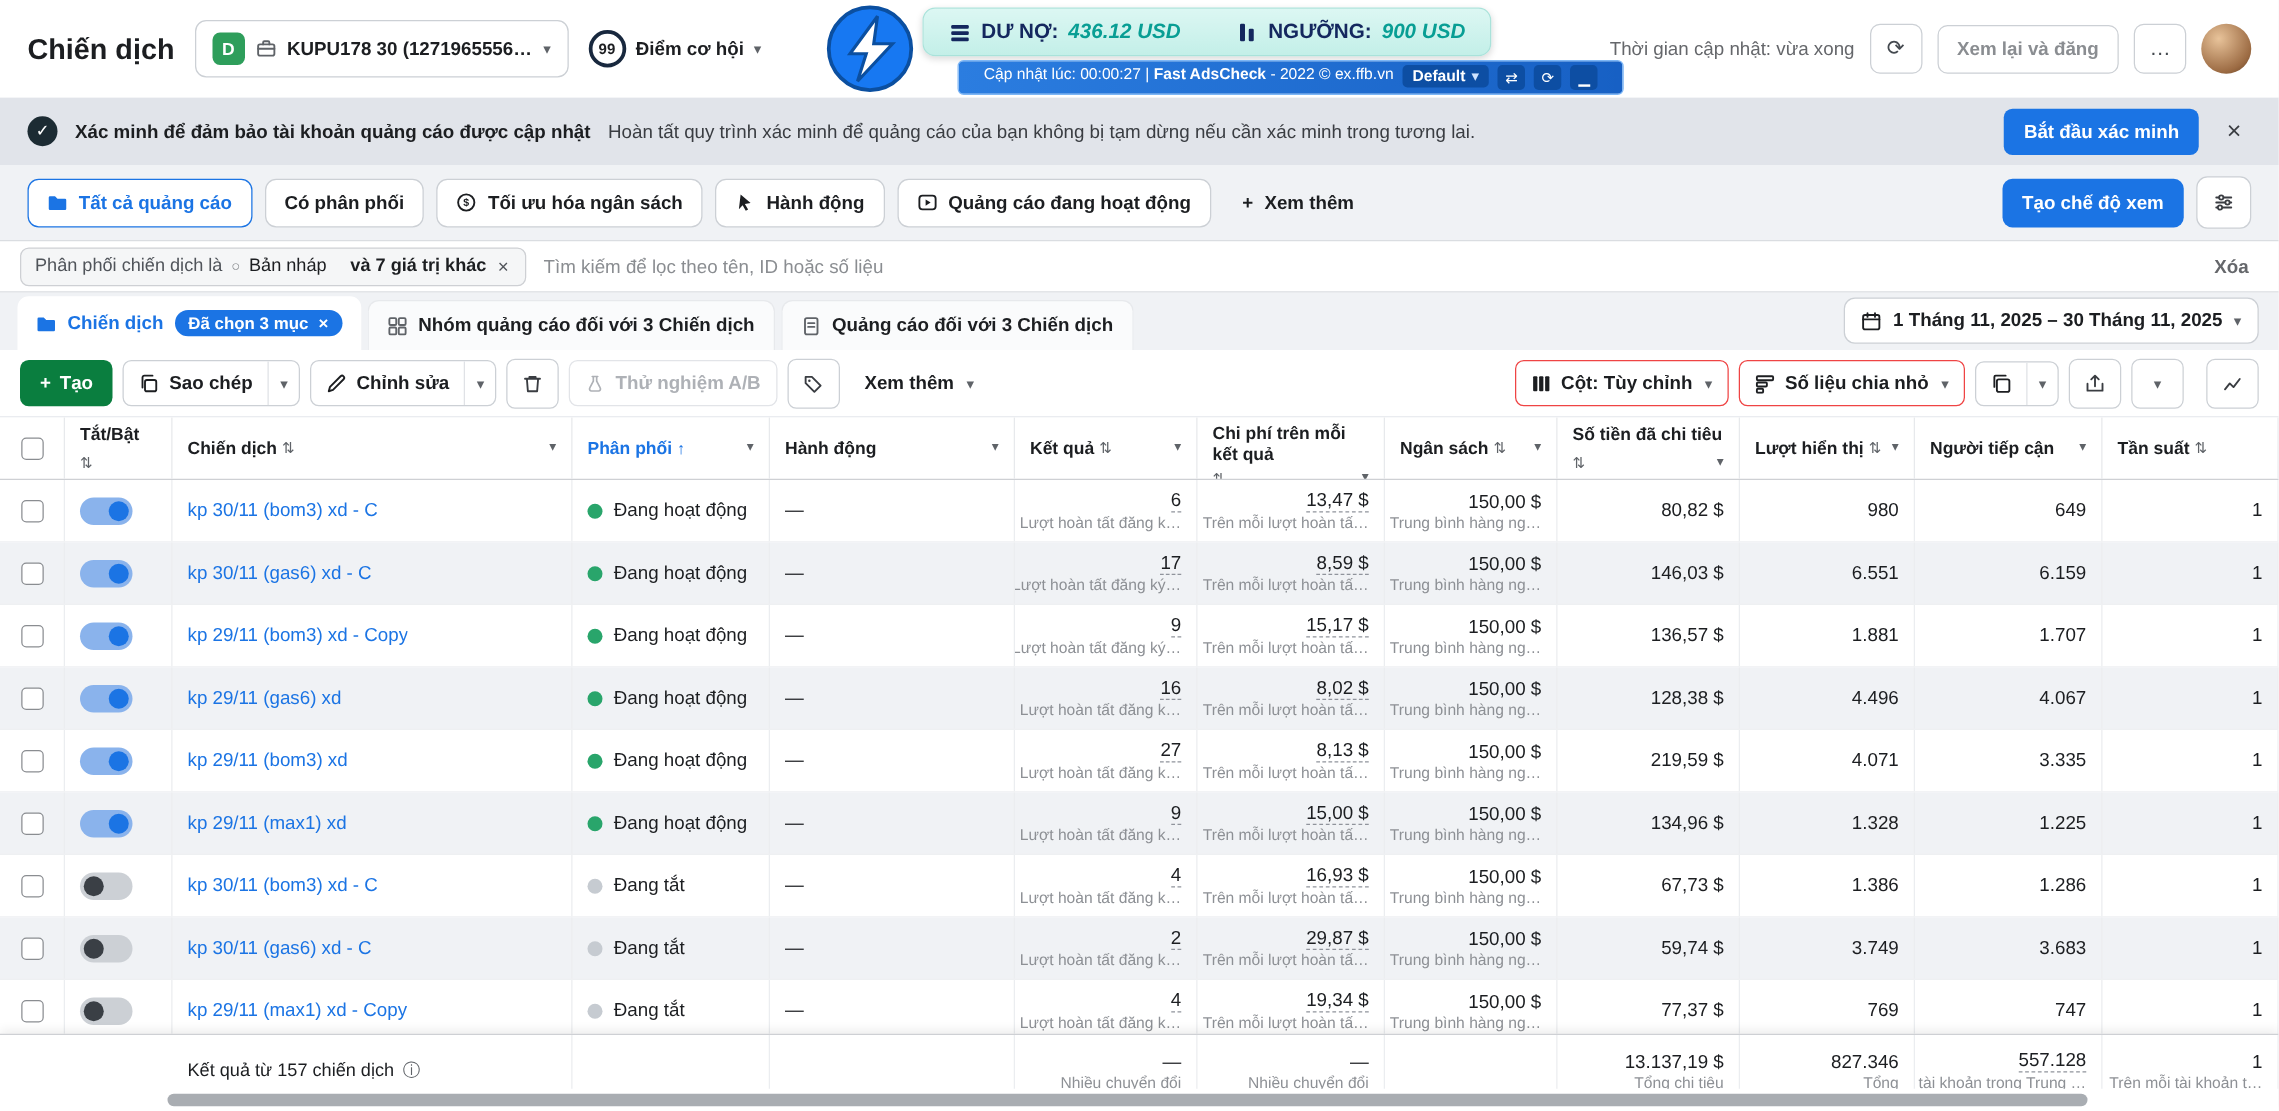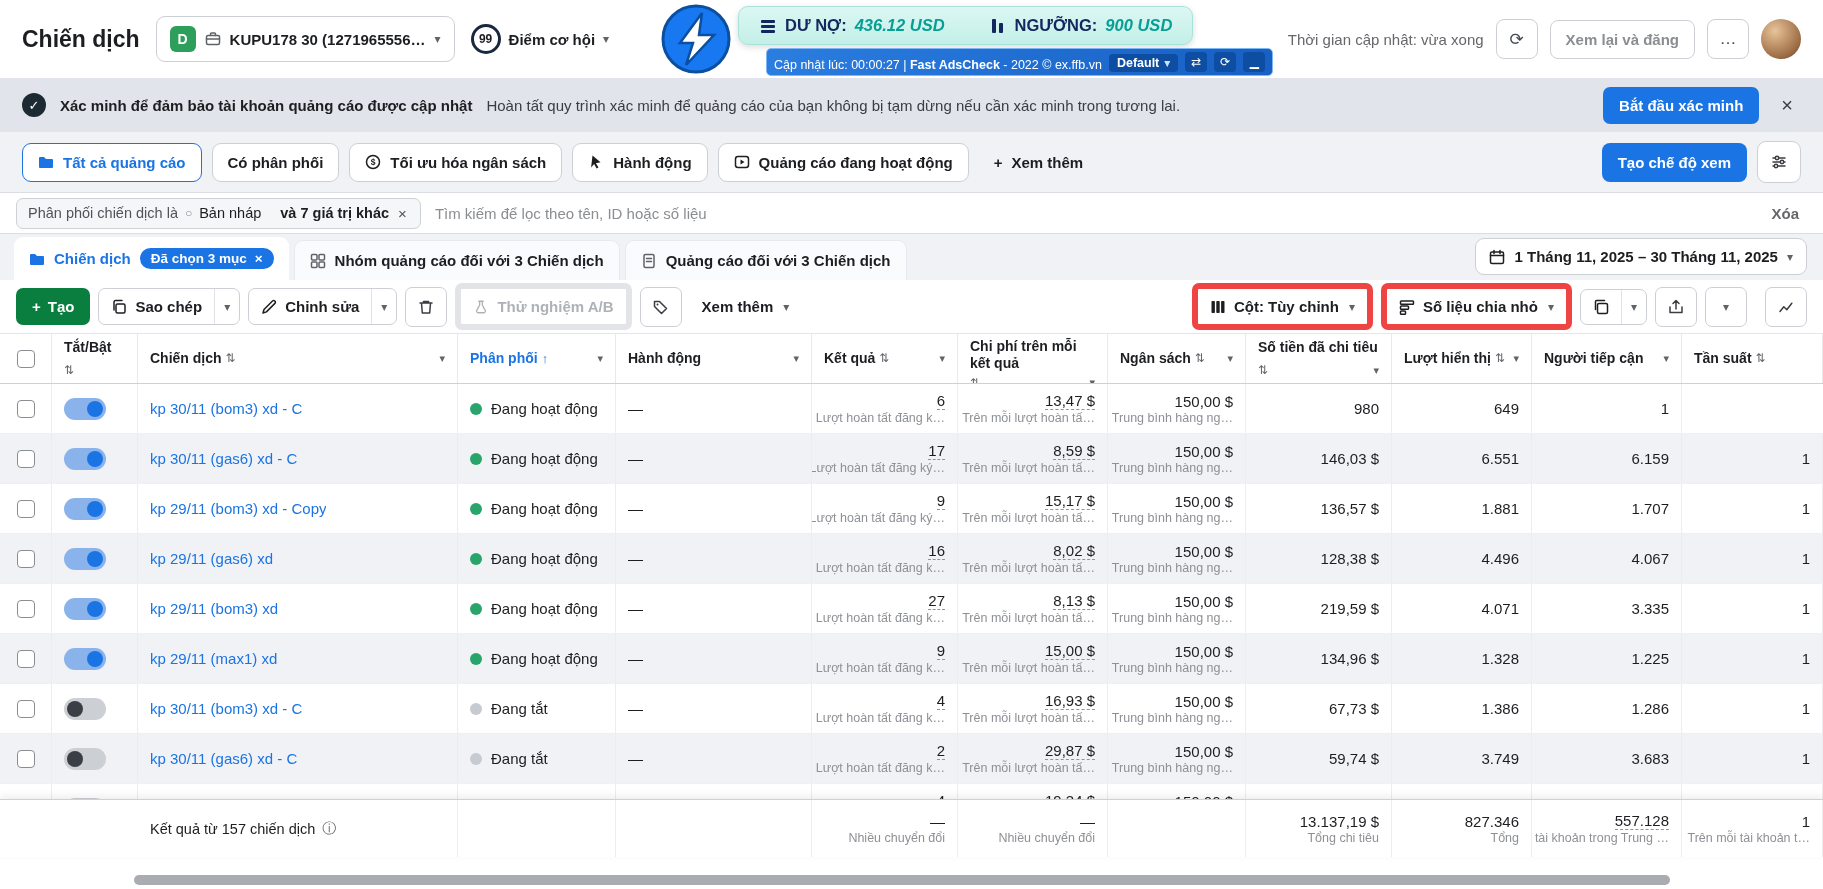--- a/index.html
+++ b/index.html
@@ -28,21 +28,21 @@
 
   
   .ext-wrap { position:absolute; left:660px; top:3px; display:flex; align-items:flex-start; gap:6px; z-index:30; }
   .ext-logo { width:72px; height:72px; flex:none; }
   .ext-col { display:flex; flex-direction:column; align-items:flex-start; }
   .ext-panel { background:linear-gradient(180deg,#dcf7f3,#c3efe8); border:1px solid #a9e2da; border-radius:10px; box-shadow:0 2px 6px rgba(0,0,0,.15); display:flex; align-items:center; gap:44px; padding:9px 20px; margin-top:3px; }
   .ext-item { display:flex; align-items:center; gap:8px; white-space:nowrap; }
   .ext-label { color:#14275e; font-weight:800; font-size:16.5px; }
   .ext-value { color:#089e94; font-weight:800; font-size:16.5px;font-style:italic; }
   .ext-ic { width:18px; height:18px; color:#14275e; }
-  .ext-strip { margin-top:3px; margin-left:28px; background:linear-gradient(90deg,#2b7de0,#1760c4); border:1px solid #7db6f5; border-radius:5px; display:flex; align-items:flex-end; gap:7px; padding:3px 7px; color:#fff; font-size:12.5px; white-space:nowrap; }
+  .ext-strip { margin-top:3px; margin-left:28px; background:linear-gradient(90deg,#2b7de0,#1760c4); border:1px solid #7db6f5; border-radius:5px; display:flex; align-items:flex-start; gap:7px; padding:3px 20px; color:#fff; font-size:12.5px; white-space:nowrap; }
   .strip-select { background:#0d4ea3; border-radius:4px; padding:2px 8px; font-weight:700; cursor:pointer; display:flex; gap:5px; align-items:center; }
   .strip-select .caret { color:#cfe3ff; }
   .strip-btn { background:#0d4ea3; border-radius:4px; width:22px; height:20px; display:flex; align-items:center; justify-content:center; cursor:pointer; font-size:12px; }
 
   
   .verify { height:54px; background:#e1e4ea; display:flex; align-items:center; gap:14px; padding:0 22px; }
   .verify-ic { width:24px; height:24px; border-radius:50%; background:#1c2b33; color:#fff; font-size:13px; display:flex; align-items:center; justify-content:center; flex:none; }
   .verify-title { font-weight:700; font-size:15px; white-space:nowrap; }
   .verify-desc { color:#3a3d42; font-size:15px; white-space:nowrap; overflow:hidden; text-overflow:ellipsis; }
   .verify-btn { margin-left:auto; background:#1b74e4; color:#fff; font-weight:700; border-radius:7px; padding:10px 16px; white-space:nowrap; }
@@ -73,21 +73,21 @@
   .tab.active { background:#fff; color:#1b74e4; font-weight:700; }
   .tab.inactive { background:#fafbfc; border:1px solid #e7e9ec; border-bottom:none; color:#1c1e21;align-items:flex-end; }
   .tab-chip { background:#1b74e4; color:#fff; border-radius:14px; padding:3px 11px; font-size:13.5px; font-weight:700; display:flex; gap:8px; align-items:center; }
   .tab-chip .x { cursor:pointer; }
   .daterange { margin-left:auto; margin-bottom:5px; display:flex; align-items:center; gap:9px; background:#fff; border:1px solid #ccd0d5; border-radius:9px; padding:9px 13px; font-weight:700; white-space:nowrap; cursor:pointer; }
 
   
   .card { background:#fff; height:609px; display:flex; flex-direction:column; }
   .toolbar { height:54px; display:flex; align-items:center; gap:8px; padding:0 16px; border-bottom:1px solid #e4e6eb; }
   .btn-create { background:#0a7e3f; color:#fff; font-weight:700; border-radius:7px; padding:10px 16px; display:flex; align-items:center; gap:7px; }
-  .tbtn { display:flex; align-items:center; gap:8px; background:#fff; border:6px solid #ef4444; border-radius:7px; padding:9px 12px; font-weight:600; white-space:nowrap; color:#1c1e21; }
+  .tbtn { display:flex; align-items:center; gap:8px; background:#fff; border:1px solid #ef4444; border-radius:7px; padding:9px 12px; font-weight:600; white-space:nowrap; color:#1c1e21; }
   .tbtn.disabled { color:#aeb1b6; border-color:#e2e4e8; }
   .tbtn .caret { margin-left:2px; }
   .splitbtn { display:flex; align-items:stretch; border:1px solid #ccd0d5; border-radius:7px; background:#fff; overflow:hidden; }
   .split-main { display:flex; align-items:center; gap:8px; padding:9px 12px; font-weight:600; white-space:nowrap; cursor:pointer; }
   .split-caret { display:flex; align-items:center; padding:0 9px; border-left:1px solid #e0e2e6; cursor:pointer; }
   .tool-iconbtn { width:42px; height:40px; border:1px solid #ccd0d5; border-radius:7px; background:#fff; display:flex; align-items:center; justify-content:center; color:#3a3d42; }
   .toolbar-right { margin-left:auto; display:flex; align-items:center; gap:8px; }
 
   
   .grid-cols { display:grid; grid-template-columns:52px 86px 320px 158px 196px 146px 150px 138px 146px 140px 150px minmax(120px,1fr); }
@@ -109,21 +109,21 @@
   .checkbox { width:18px; height:18px; border:1.5px solid #8a8d91; border-radius:4px; background:#fff; display:inline-block; cursor:pointer; }
   .toggle { width:42px; height:22px; border-radius:12px; background:#ccd0d5; position:relative; display:inline-block; cursor:pointer; flex:none; }
   .toggle .knob { position:absolute; top:3px; left:3px; width:16px; height:16px; border-radius:50%; background:#3a3f45; }
   .toggle.on { background:#8ab3ec; }
   .toggle.on .knob { left:23px; background:#1b74e4; }
   .dot { width:12px; height:12px; border-radius:50%; margin-right:9px; flex:none; }
   .dot-on { background:#29a56b; }
   .dot-off { background:#c6cbd1; }
 
   
-  .summary { position:absolute; left:0; right:0; bottom:32px; height:58px; background:#fff; border-top:1px solid #ced0d4; box-shadow:0 -3px 8px rgba(0,0,0,.07); z-index:5; }
+  .summary { position:absolute; left:0; right:0; bottom:4px; height:58px; background:#fff; border-top:1px solid #ced0d4; box-shadow:0 -3px 8px rgba(0,0,0,.07); z-index:5; }
   .summary .cell { border-right:1px solid #ebedf0; }
   .sum-label { grid-column:1 / 4; display:flex; align-items:center; gap:7px; padding-left:150px; font-size:14.5px; color:#1c1e21; }
   .info-ic { color:#5f6368; font-size:14px; }
   .hscroll { position:absolute; left:0; right:0; bottom:0; height:18px; background:#fff; z-index:6; }
   .hthumb { position:absolute; left:134px; top:4px; width:1536px; height:10px; border-radius:6px; background:#a9adb2; cursor:grab; }
 </style>
 </head>
 <body>
 
 <header class="topbar">
@@ -485,20 +485,23 @@
           </div>
     <div class="cell num">
             <span class="val dotted">13,47 $</span>
             <span class="sub">Trên mỗi lượt hoàn tấ…</span>
           </div>
     <div class="cell num">
             <span class="val">150,00 $</span>
             <span class="sub">Trung bình hàng ng…</span>
           </div>
     <div class="cell num">
+            <span class="val">80,82 $</span>
+          </div>
+    <div class="cell num">
             <span class="val">980</span>
           </div>
     <div class="cell num">
             <span class="val">649</span>
           </div>
     <div class="cell num">
             <span class="val">1</span>
           </div>
   </div>
 

